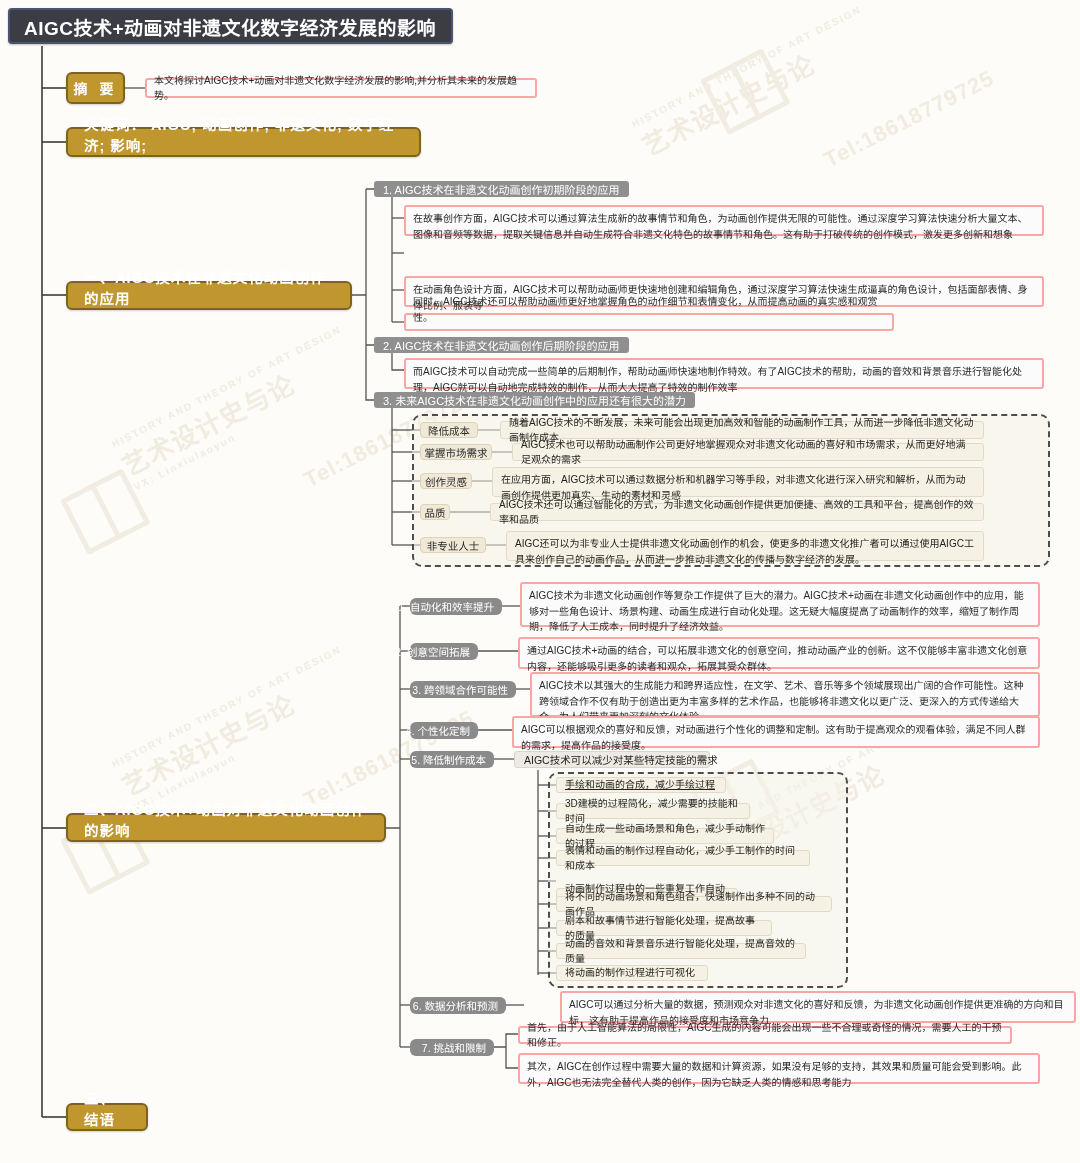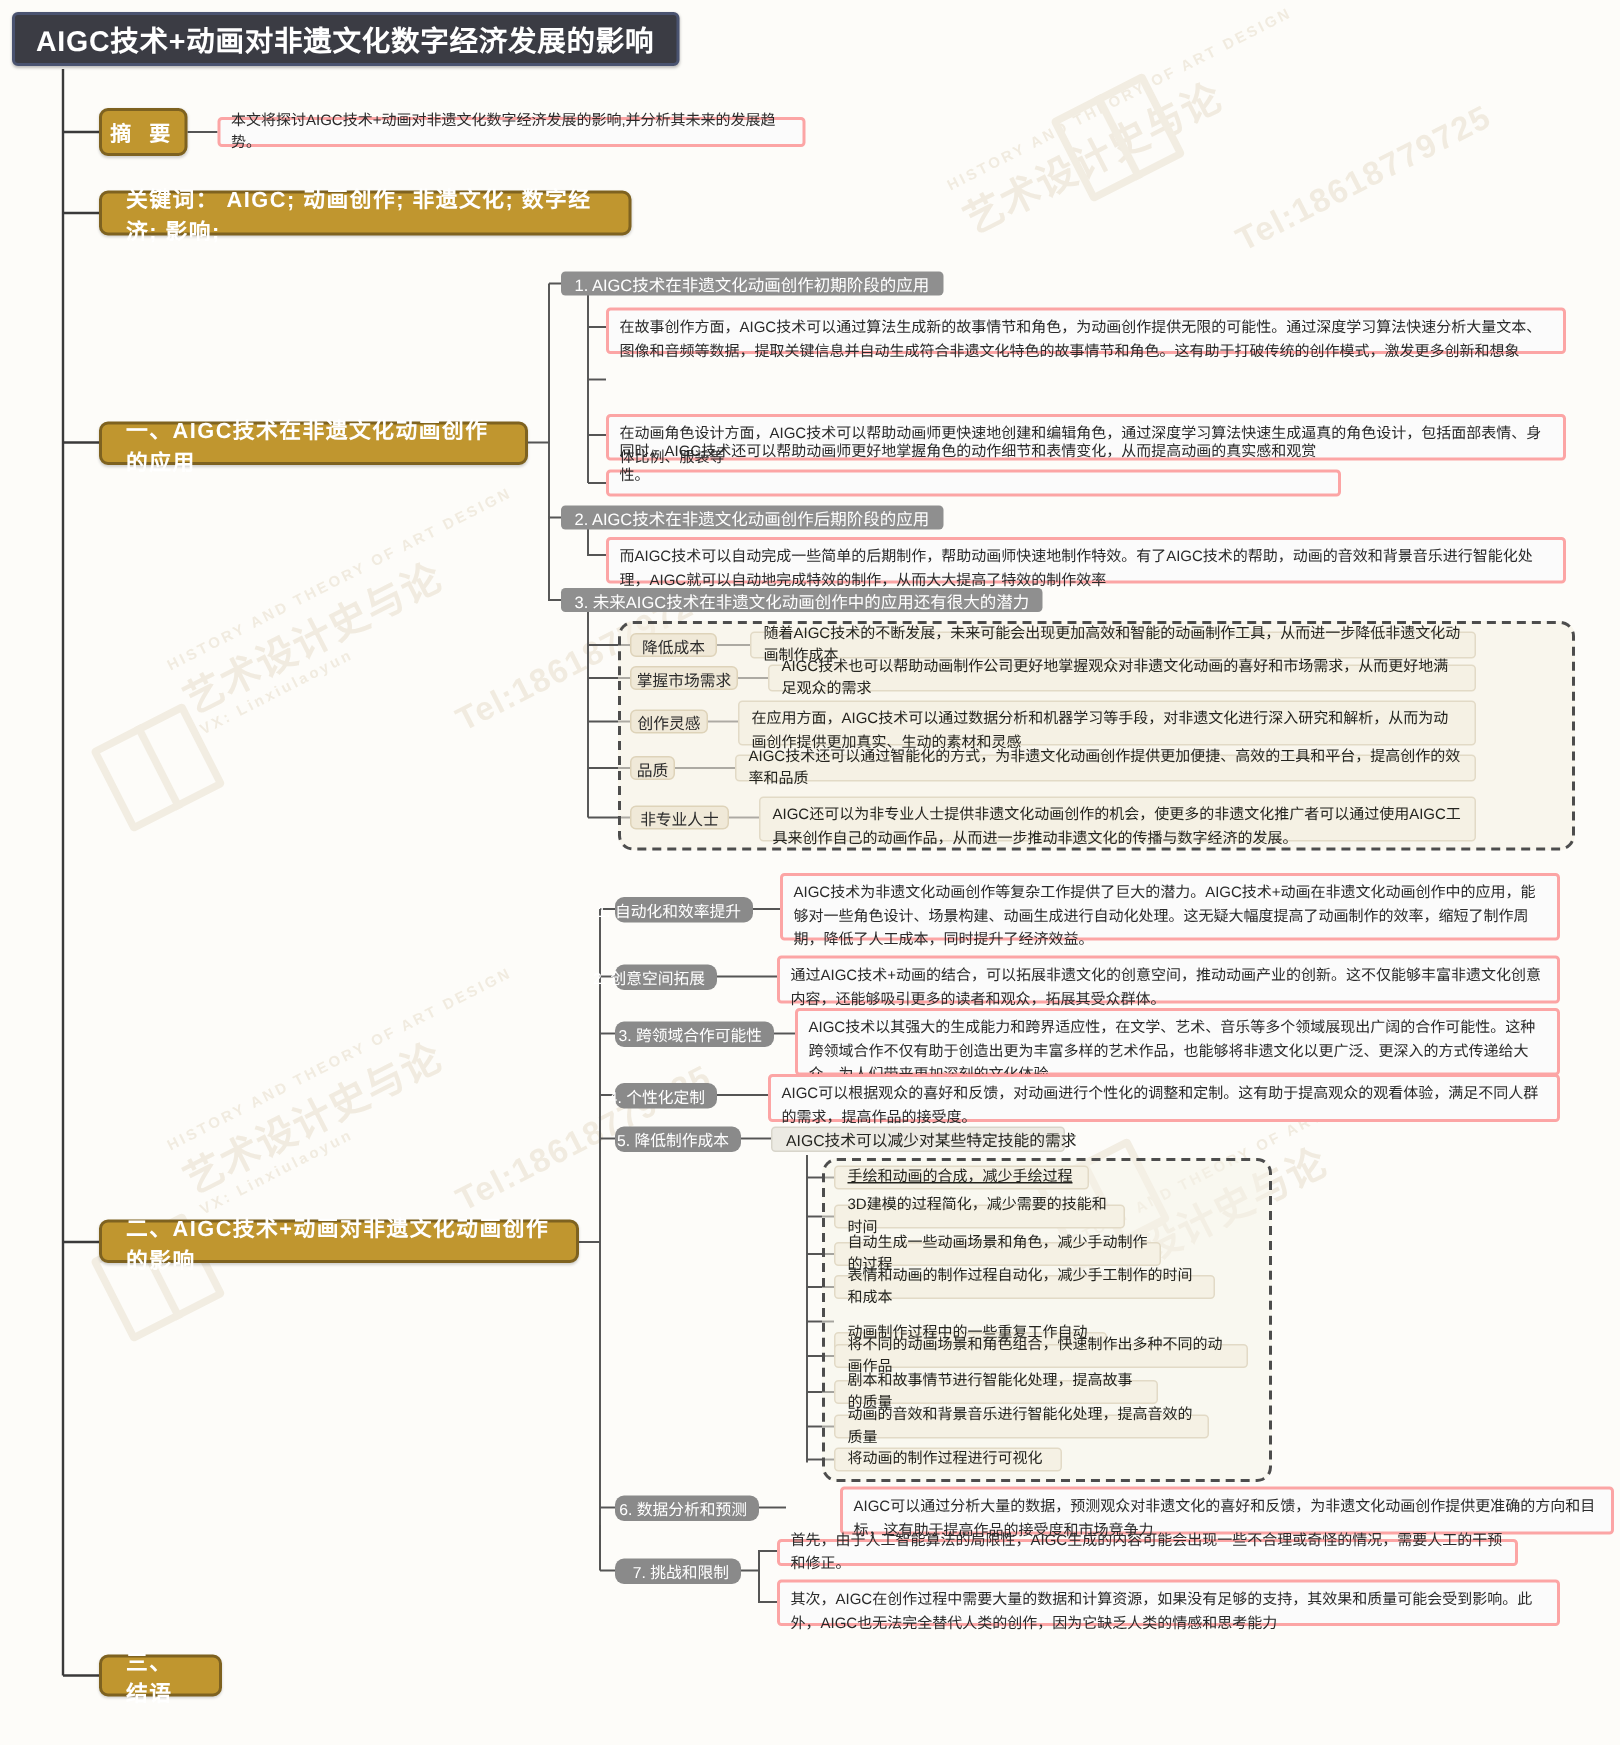--- a/index.html
+++ b/index.html
@@ -61,21 +61,21 @@
   .gold{
     background:#c0962f;
     border:2px solid #7e6220;
     border-radius:6px;
     color:#ffffff;
     font-weight:700;
     display:flex;align-items:center;
     box-shadow:0 1px 2px rgba(0,0,0,.18);
   }
   .gold-sm{font-size:14px;letter-spacing:4px;justify-content:center;}
-  .gold-md{font-size:14.5px;padding:0 16px;letter-spacing:1px;}
+  .gold-md{font-size:14.5px;padding:0 16px;letter-spacing:1px;align-items:flex-end;}
 
   .plain-box{
     background:#fbfbfb;
     border:2px solid #fca5a5;
     border-radius:3px;
     font-size:10px;
     line-height:1.55;
     color:#2a2a2a;
     padding:4px 7px;
     box-sizing:border-box;

